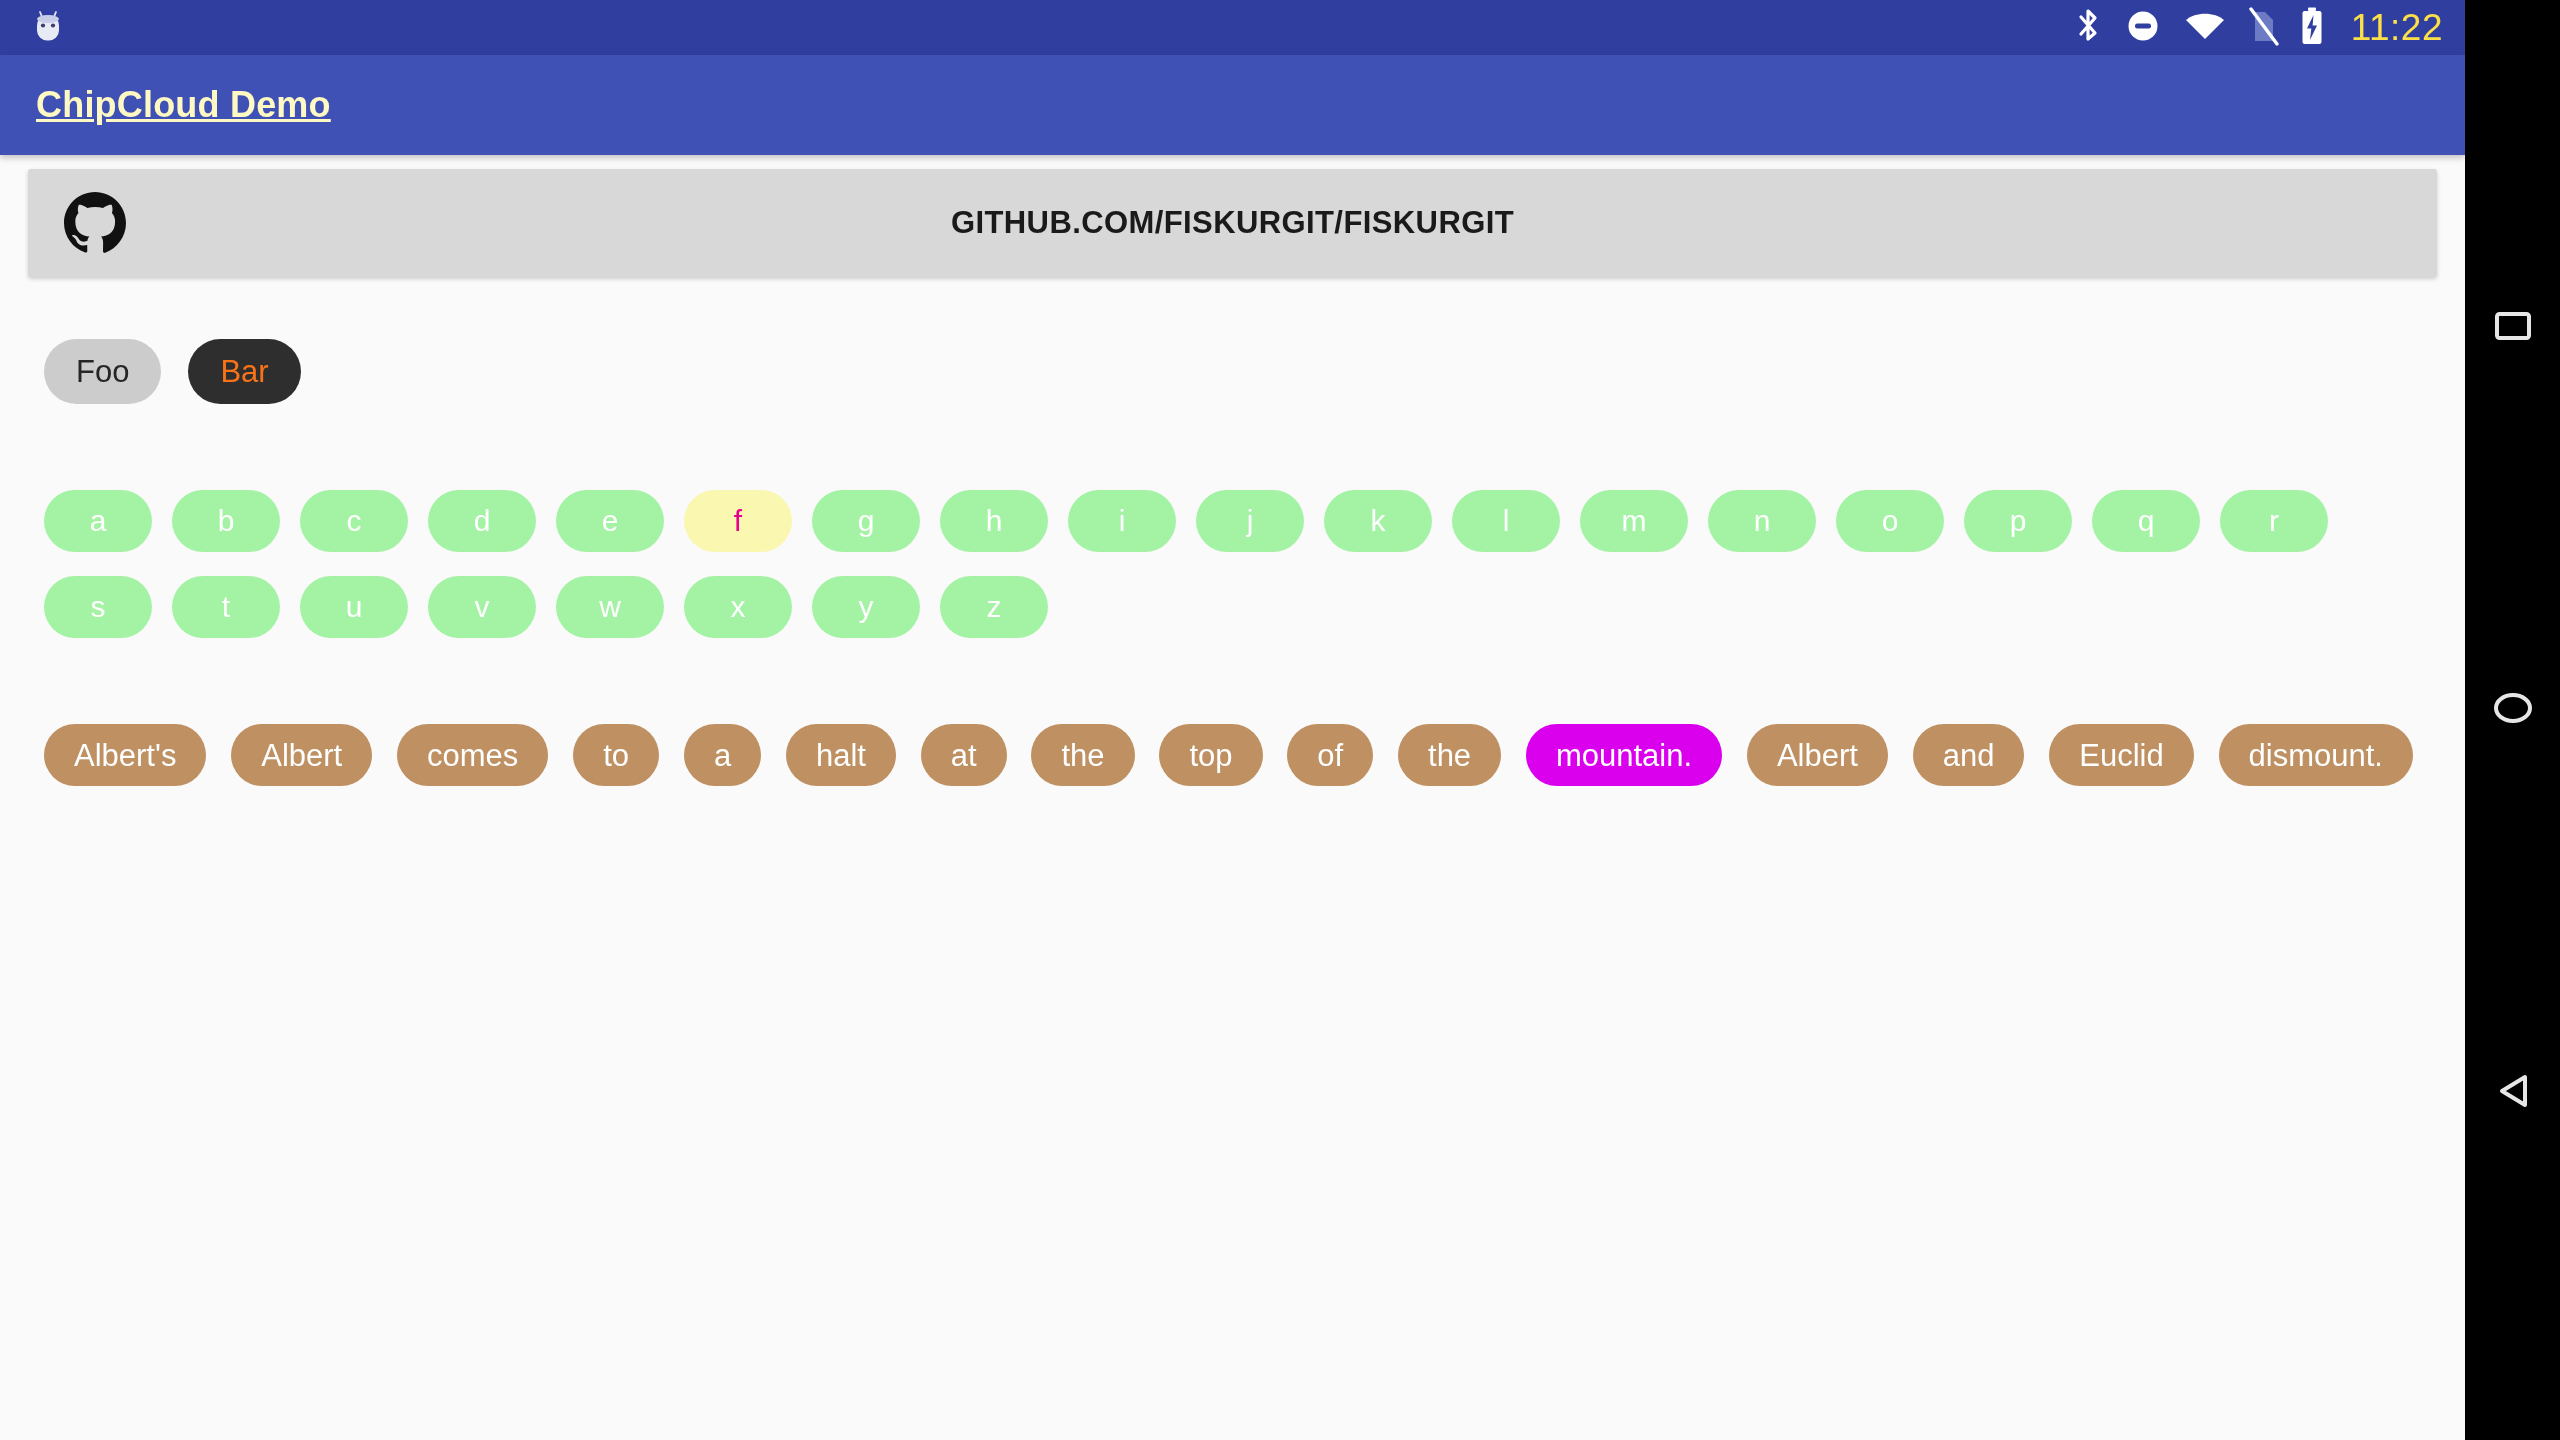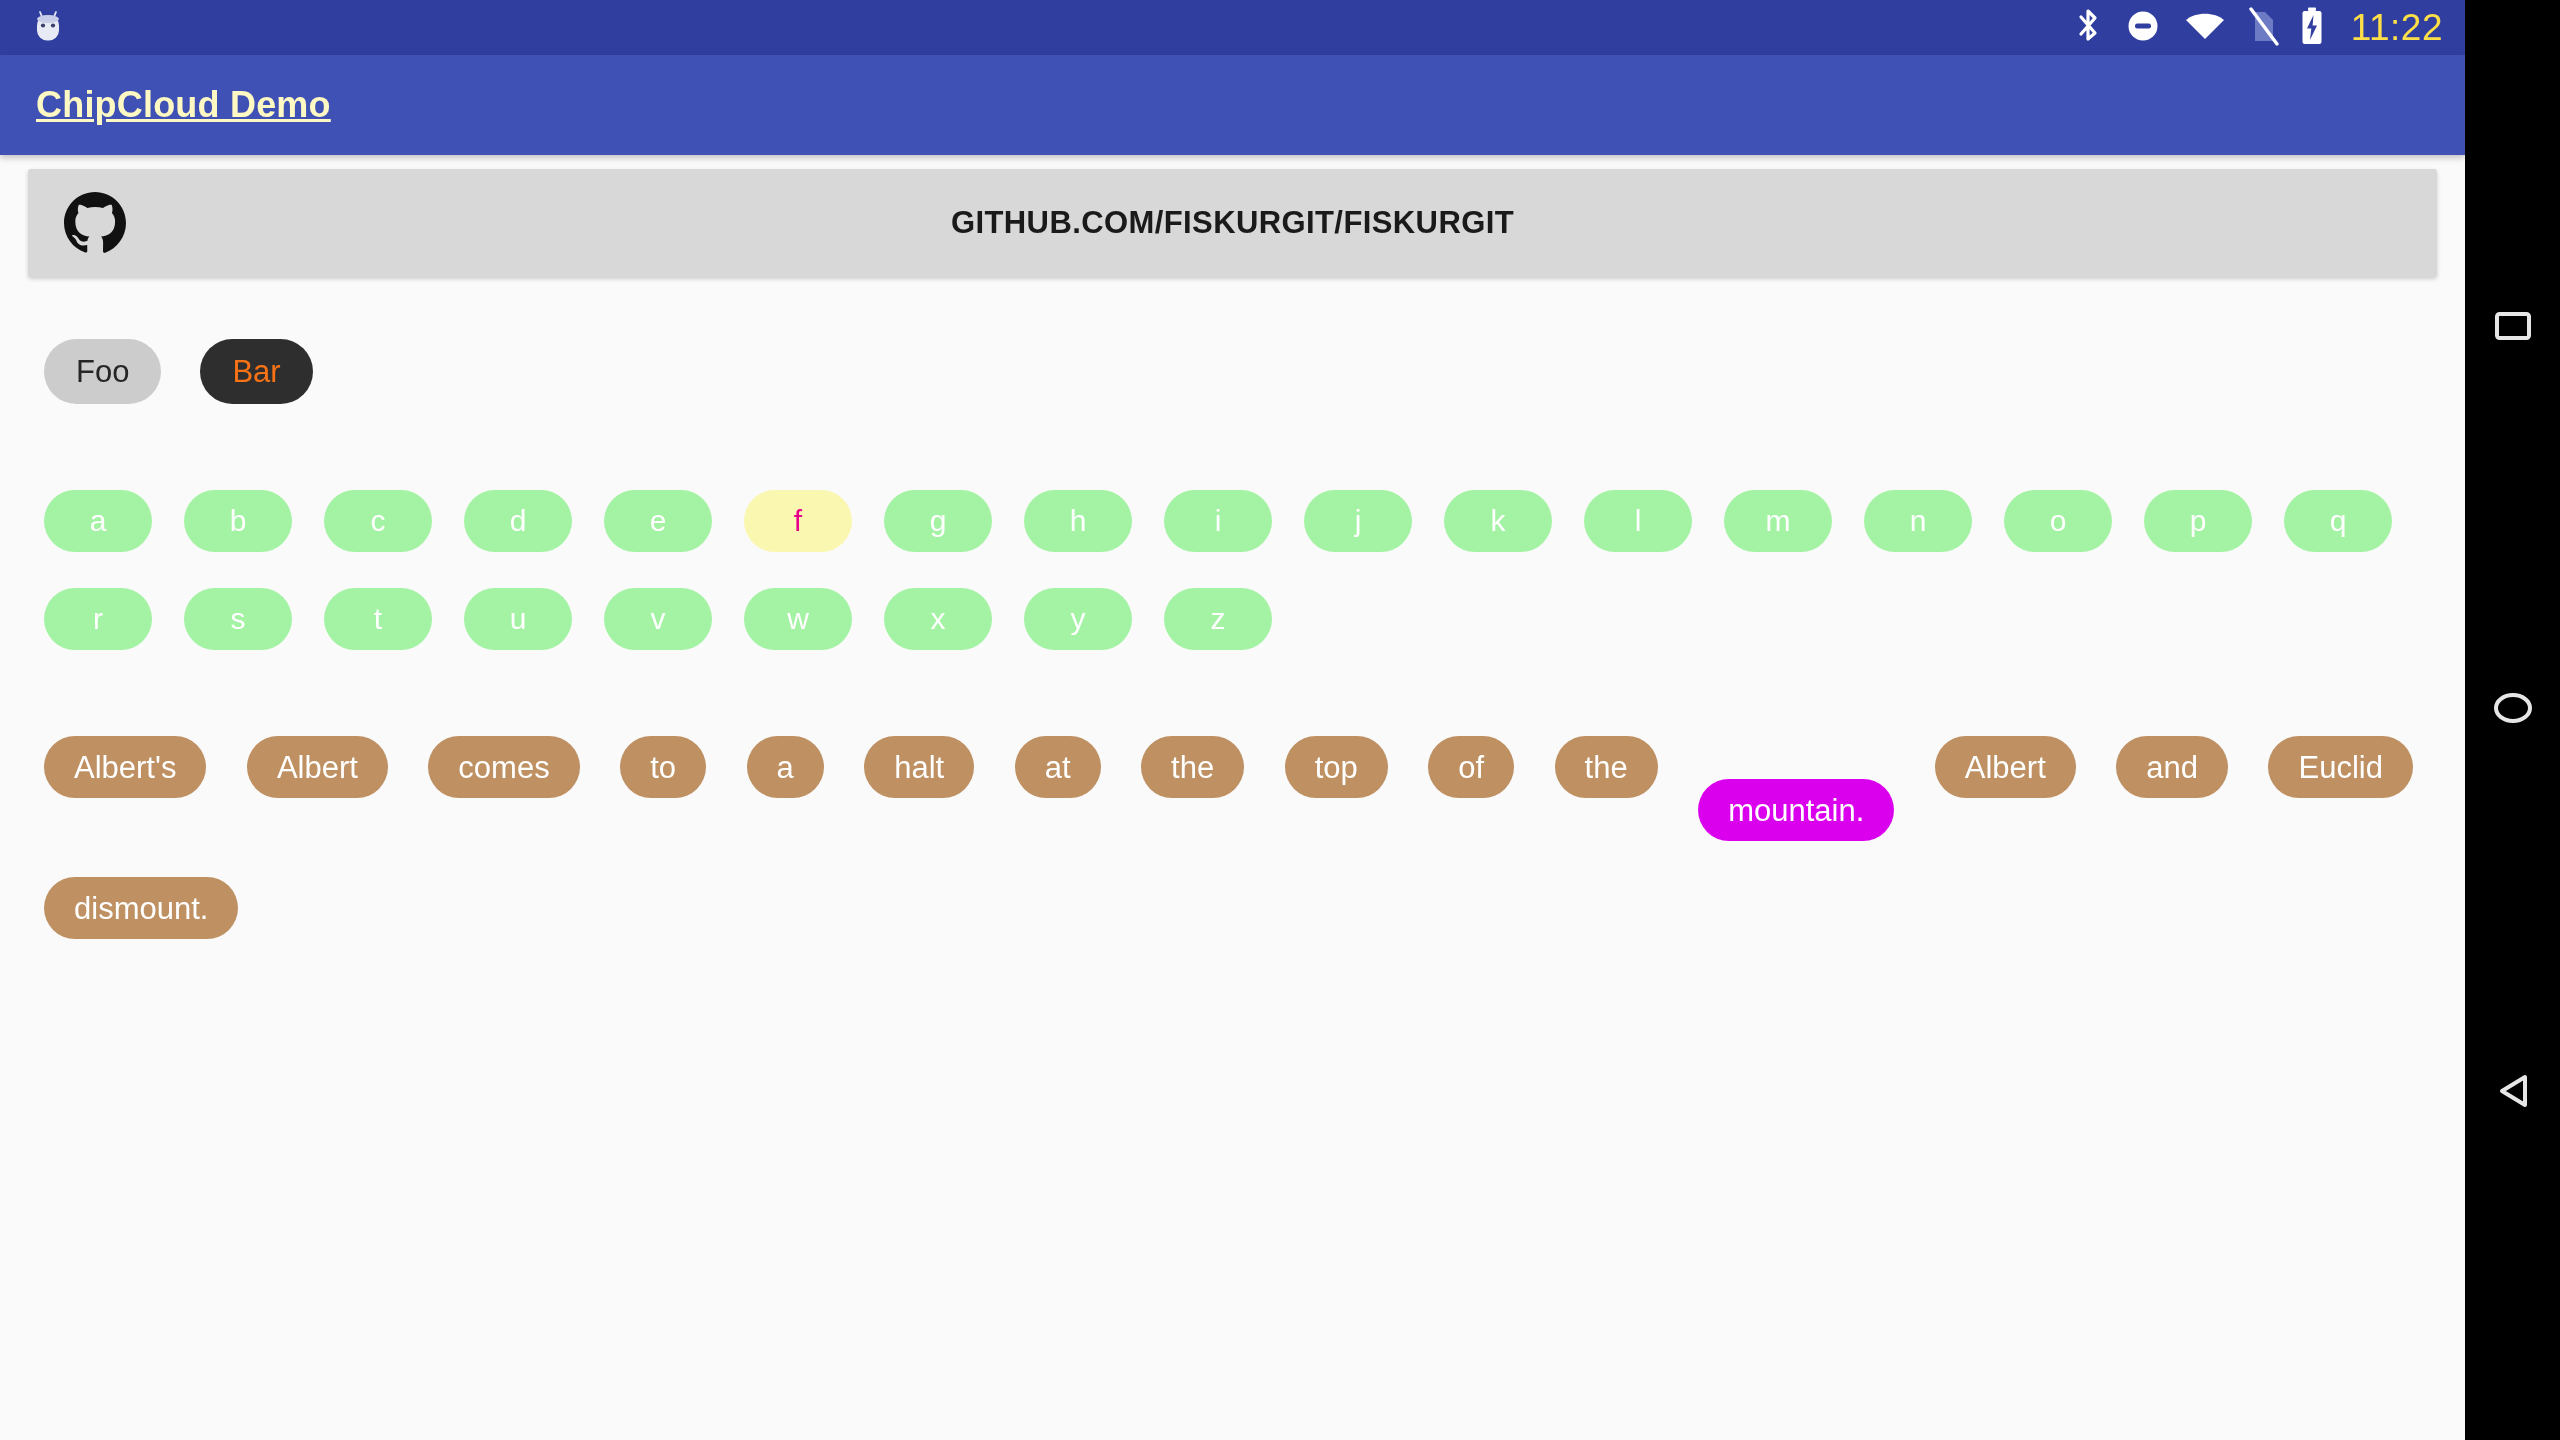--- a/index.html
+++ b/index.html
@@ -104,21 +104,21 @@
     font-weight: 700;
     color: #1A1A1A;
     letter-spacing: 0.4px;
   }
 
   
   .chip-group {
     display: flex;
     flex-wrap: wrap;
     padding: 0 36px;
-    gap: 12px;
+    gap: 0;
   }
   #group-foobar { margin-top: 62px; }
   #group-alpha  { margin-top: 62px; }
   #group-words  { margin-top: 62px; justify-content: space-between; }
 
   .chip {
     display: inline-flex;
     align-items: center;
     justify-content: center;
     border-radius: 999px;
@@ -155,21 +155,20 @@
     background: #BE9062;
     color: #FFFFFF;
     height: 62px;
     padding: 0 30px;
     margin: 0 16px 24px 8px;
     font-size: 31px;
   }
   .chip--word.is-selected {
     background: #DA00EE;
     color: #FFFFFF;
-    margin-top: 43px;
   }
 
   
   #nav-bar {
     width: 95px;
     height: 1440px;
     background: #000000;
     display: flex;
     flex-direction: column;
     align-items: center;

